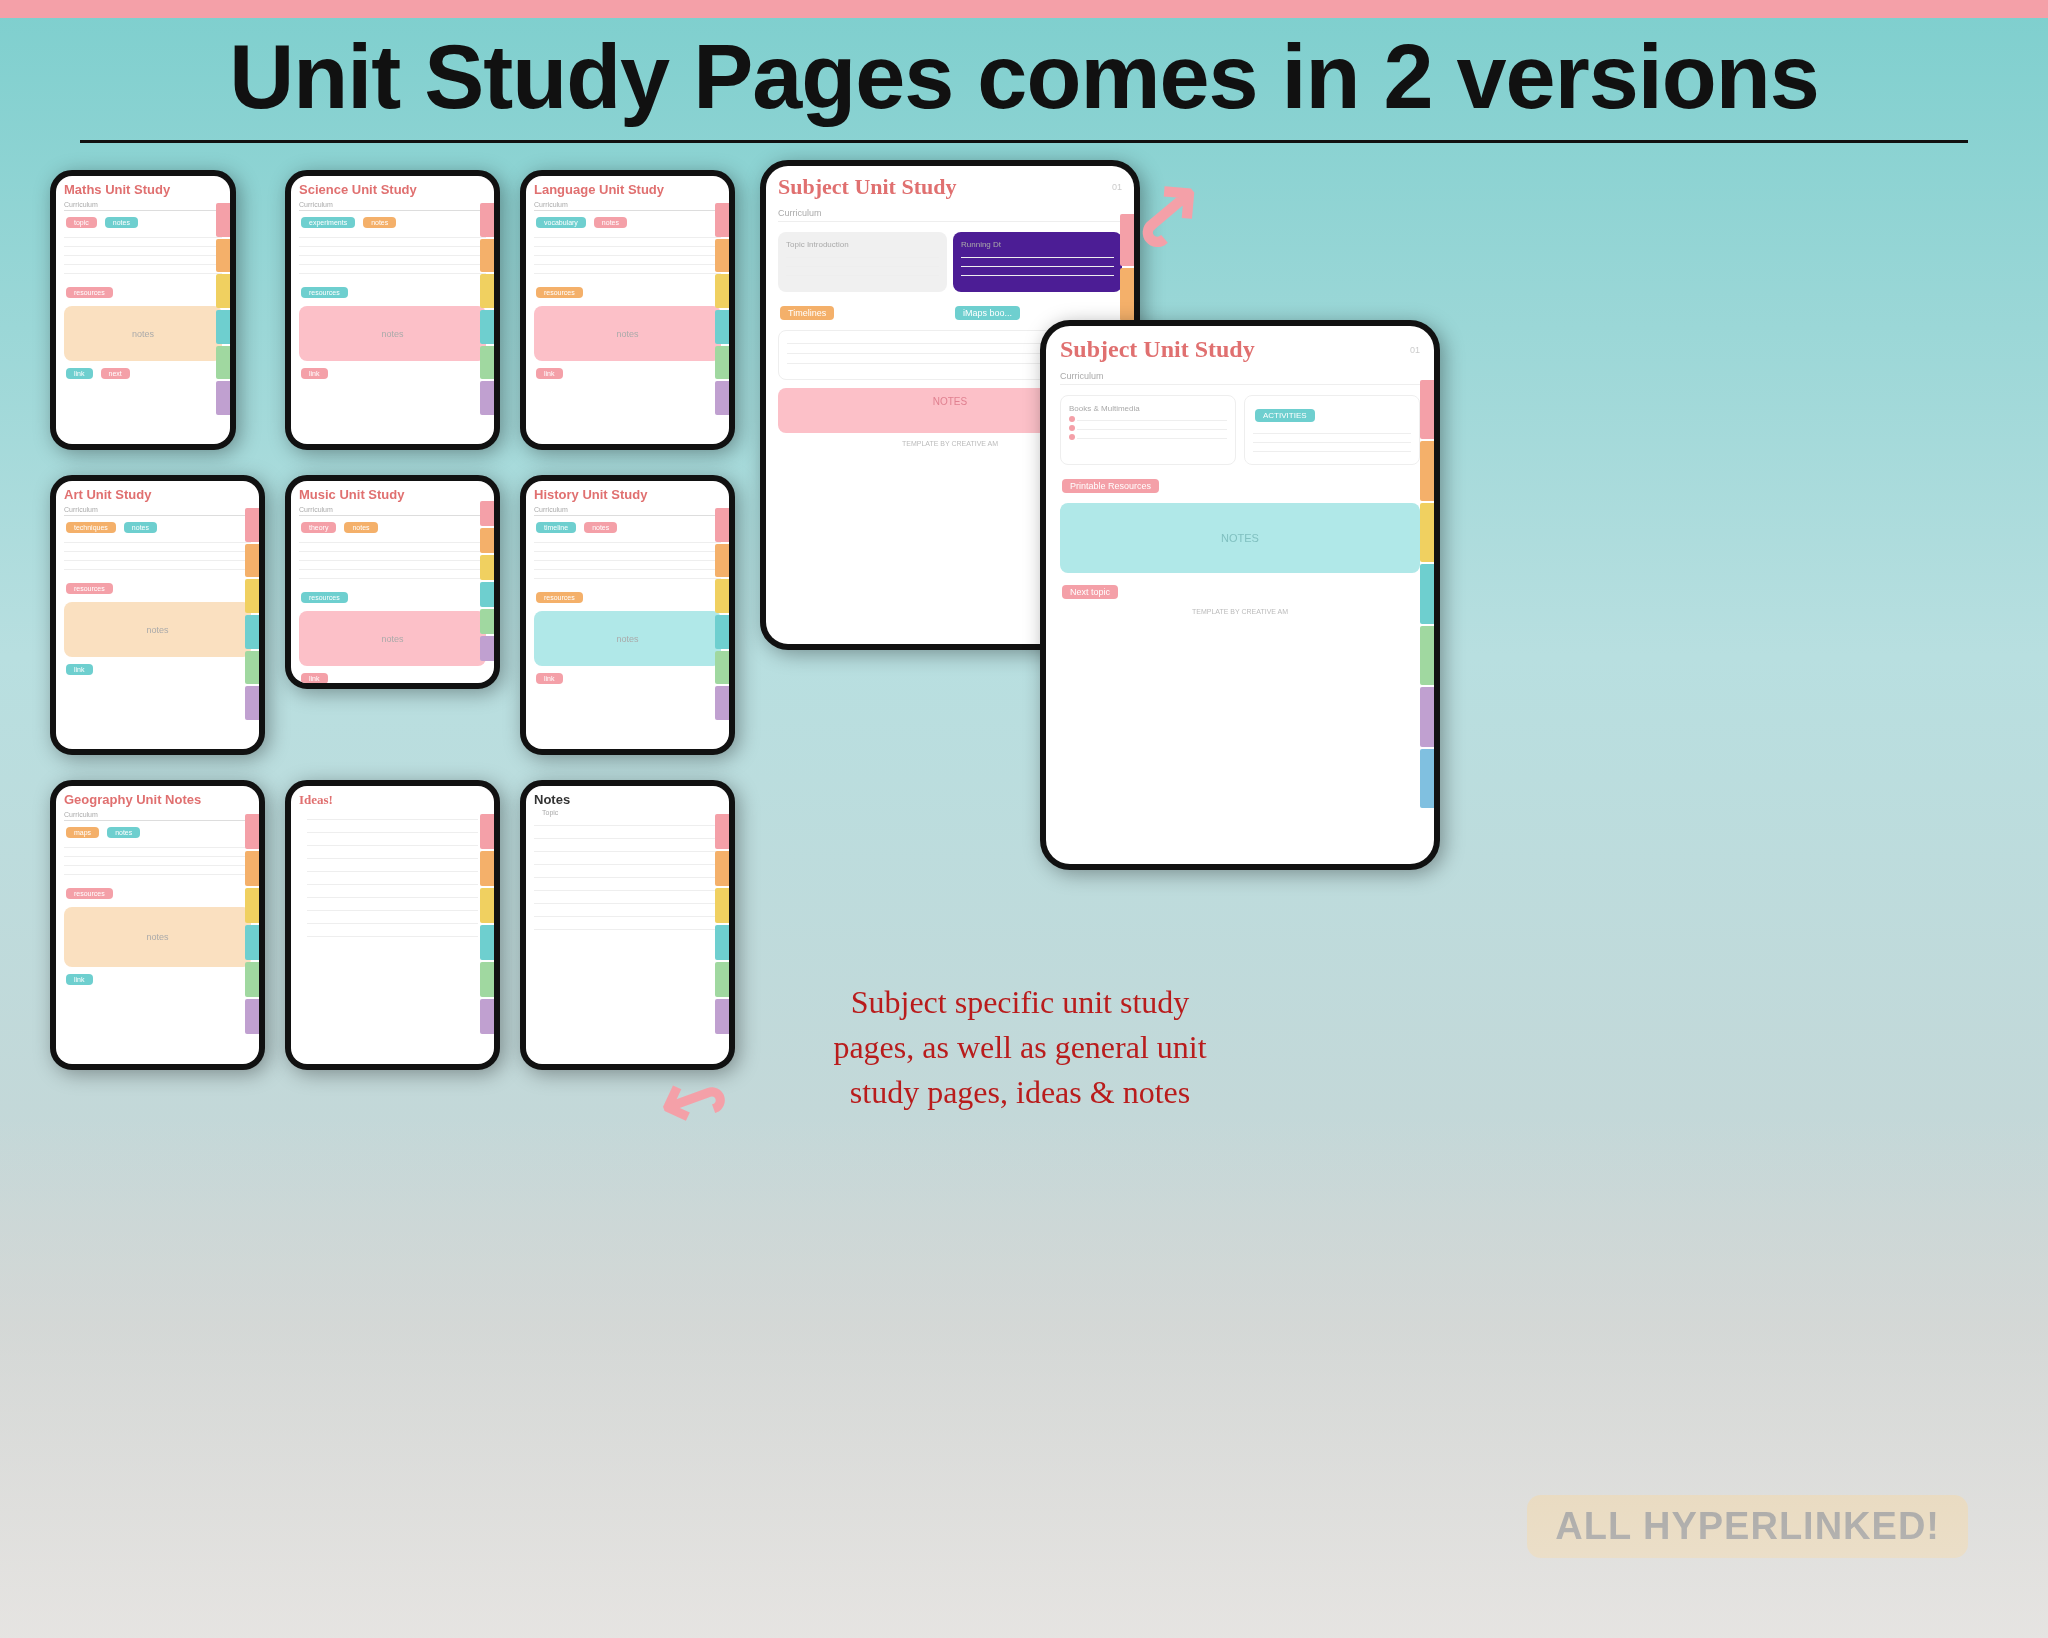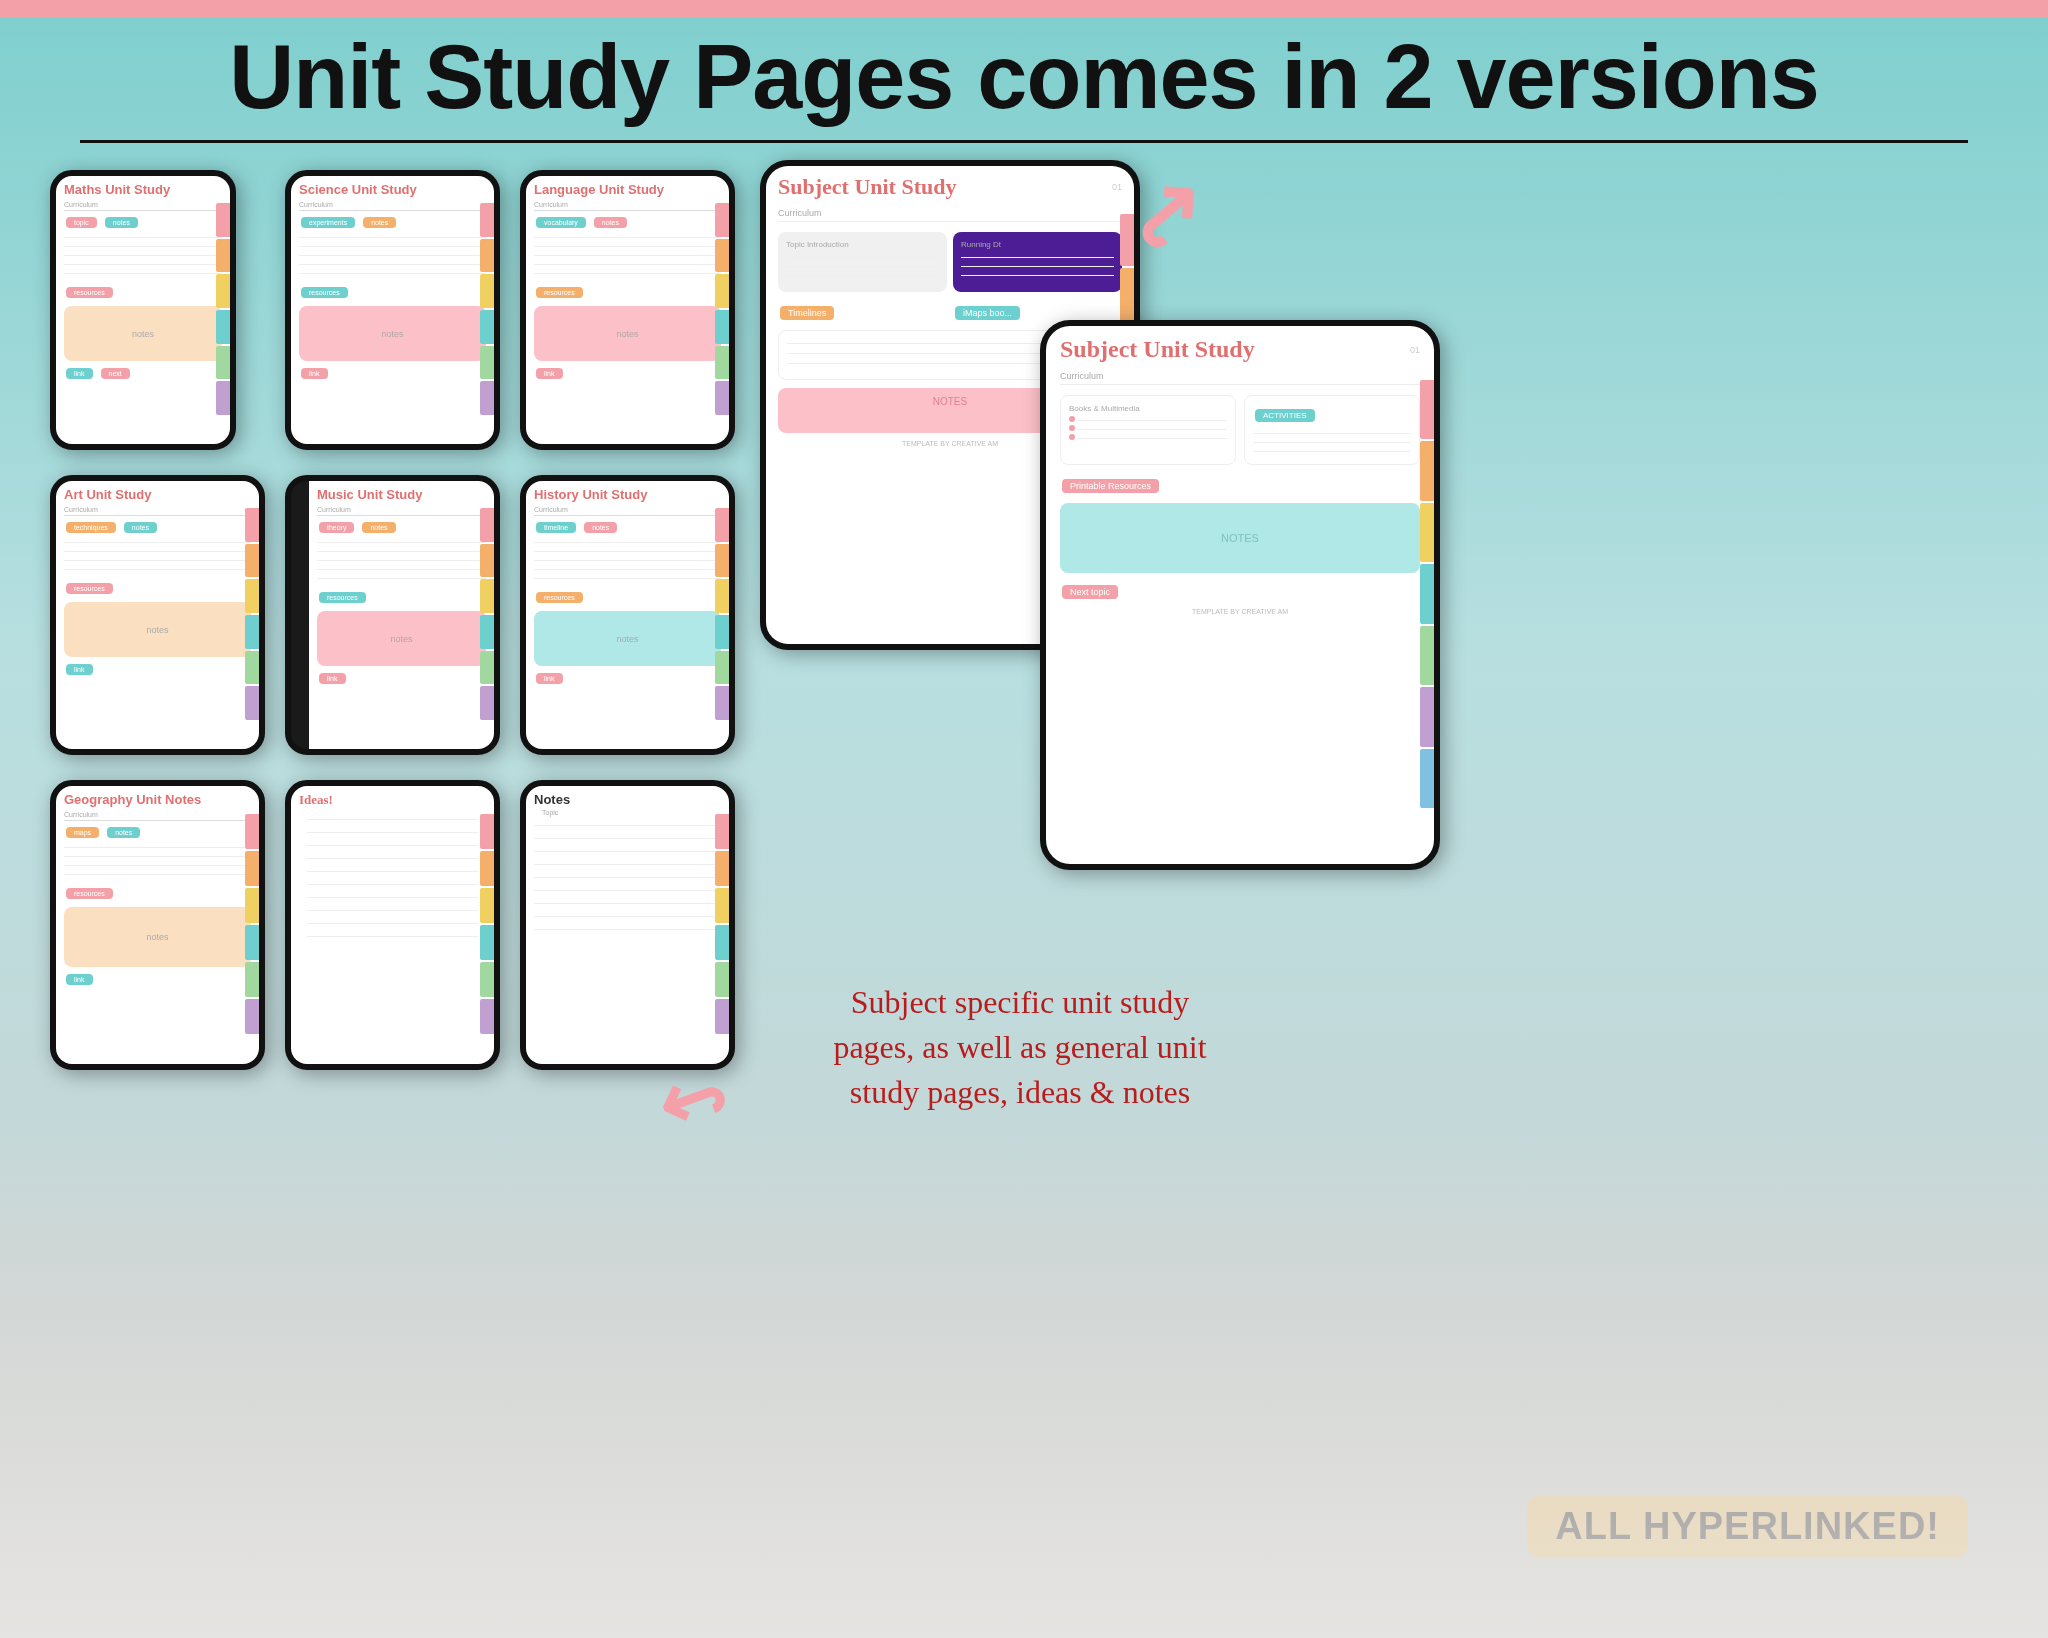--- a/index.html
+++ b/index.html
@@ -292,21 +292,21 @@
       <div class="tab-item" style="background:#f4a0a8;"></div>
       <div class="tab-item" style="background:#f4b06a;"></div>
       <div class="tab-item" style="background:#f0d060;"></div>
       <div class="tab-item" style="background:#6ecfcf;"></div>
       <div class="tab-item" style="background:#a0d8a0;"></div>
       <div class="tab-item" style="background:#c0a0d0;"></div>
     </div>
   </div>
 </div>
 
-<div class="tablet" style="top:475px;left:285px;width:215px;height:280px;padding-left:18px;">
+<div class="tablet" style="top:475px;left:285px;width:215px;height:214px;">
   <div class="tablet-screen">
     <div class="page-title">Music Unit Study</div>
     <div class="curriculum-line">Curriculum</div>
     <div style="padding:2px 8px;display:flex;gap:4px;flex-wrap:wrap;">
       <span class="pill pill-pink">theory</span>
       <span class="pill pill-orange">notes</span>
     </div>
     <div class="line-items">
       <div class="line-item"></div>
         <div class="line-item"></div>

